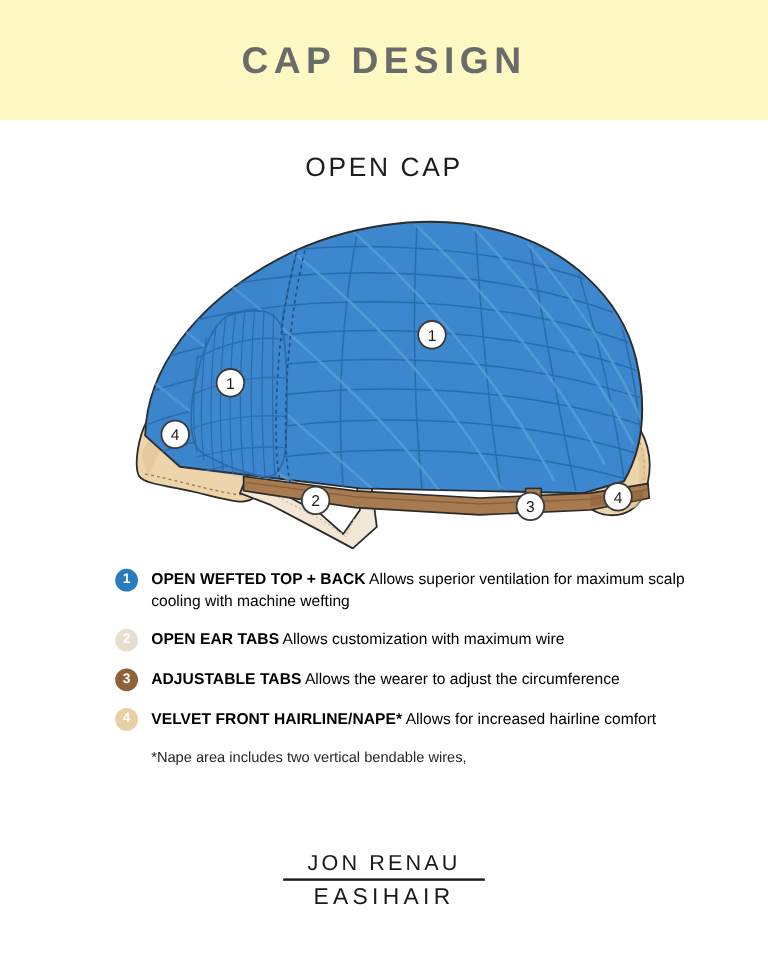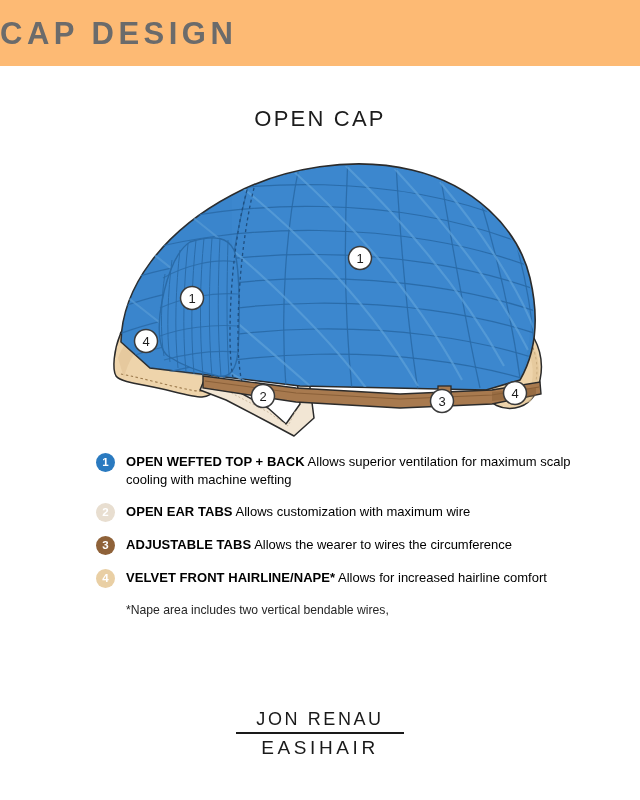--- a/index.html
+++ b/index.html
@@ -10,36 +10,37 @@
   body {
     width: 640px; height: 800px;
     background: #ffffff;
     font-family: "Liberation Sans", sans-serif;
     overflow: hidden;
     position: relative;
   }
 
   
   .header-band {
-    height: 66px;
-    background: #fdba74;
+    height: 100px;
+    background: #fef9c3;
     display: flex;
     align-items: center;
+    justify-content: center;
   }
   .page-title {
     font-size: 31px;
     font-weight: bold;
     letter-spacing: 4.5px;
     color: #6b6b6b;
     line-height: 1;
   }
 
   
   .subtitle-wrap {
-    margin-top: 40px;
+    margin-top: 27px;
     text-align: center;
   }
   .subtitle {
     font-size: 22px;
     letter-spacing: 2.2px;
     color: #1c1c1c;
     font-weight: 400;
   }
 
   
@@ -311,21 +312,21 @@
     <div class="legend-text">
       <span class="lbl">OPEN EAR TABS</span>
       <span> Allows customization with maximum wire</span>
     </div>
   </div>
 
   <div class="legend-row compact">
     <div class="badge" style="background:#8f6239;">3</div>
     <div class="legend-text">
       <span class="lbl">ADJUSTABLE TABS</span>
-      <span> Allows the wearer to wires the circumference</span>
+      <span> Allows the wearer to adjust the circumference</span>
     </div>
   </div>
 
   <div class="legend-row">
     <div class="badge" style="background:#e9cfa4;">4</div>
     <div class="legend-text">
       <span class="lbl">VELVET FRONT HAIRLINE/NAPE*</span>
       <span> Allows for increased hairline comfort</span>
     </div>
   </div>

